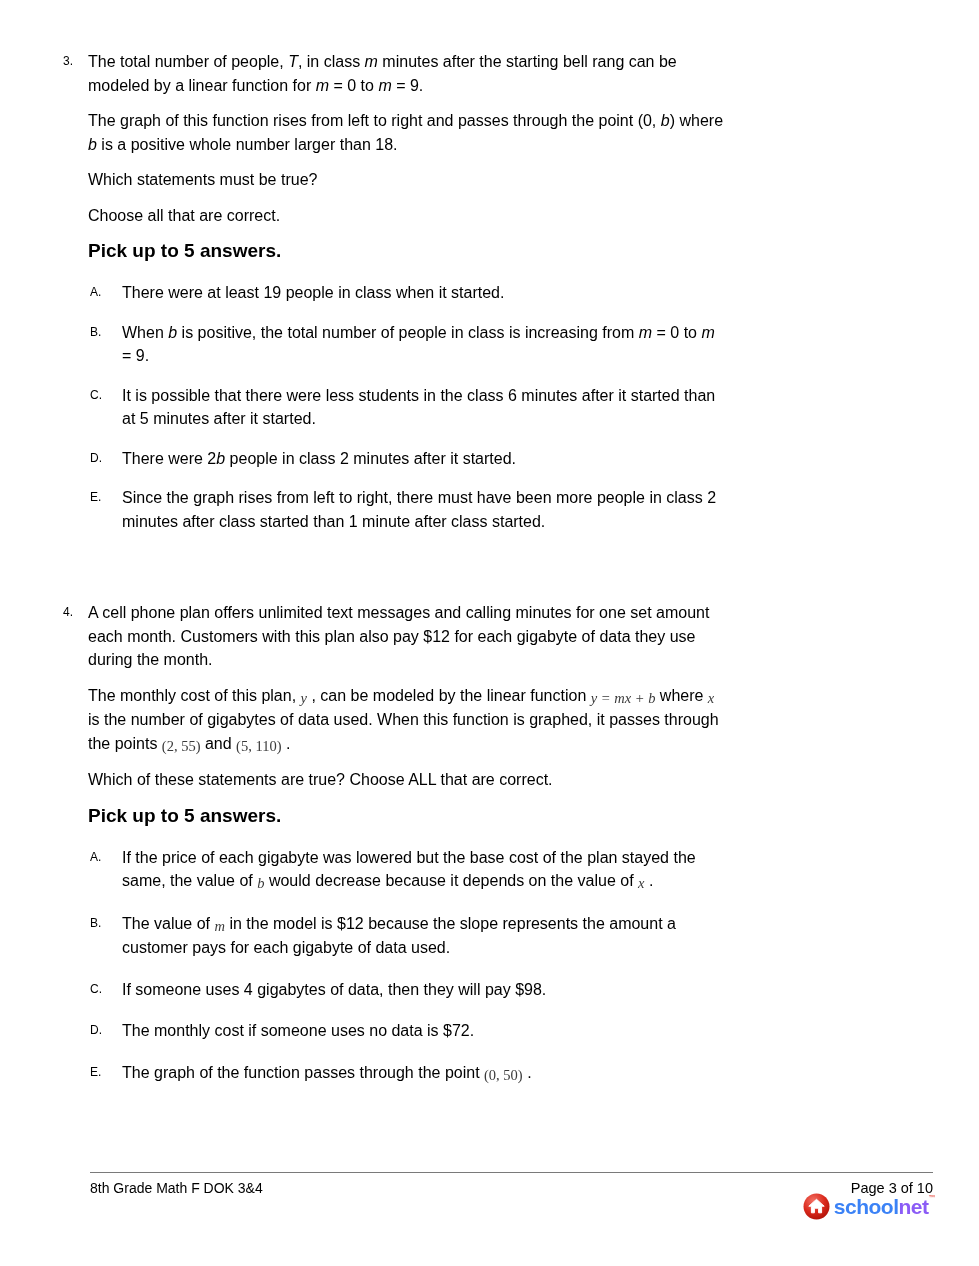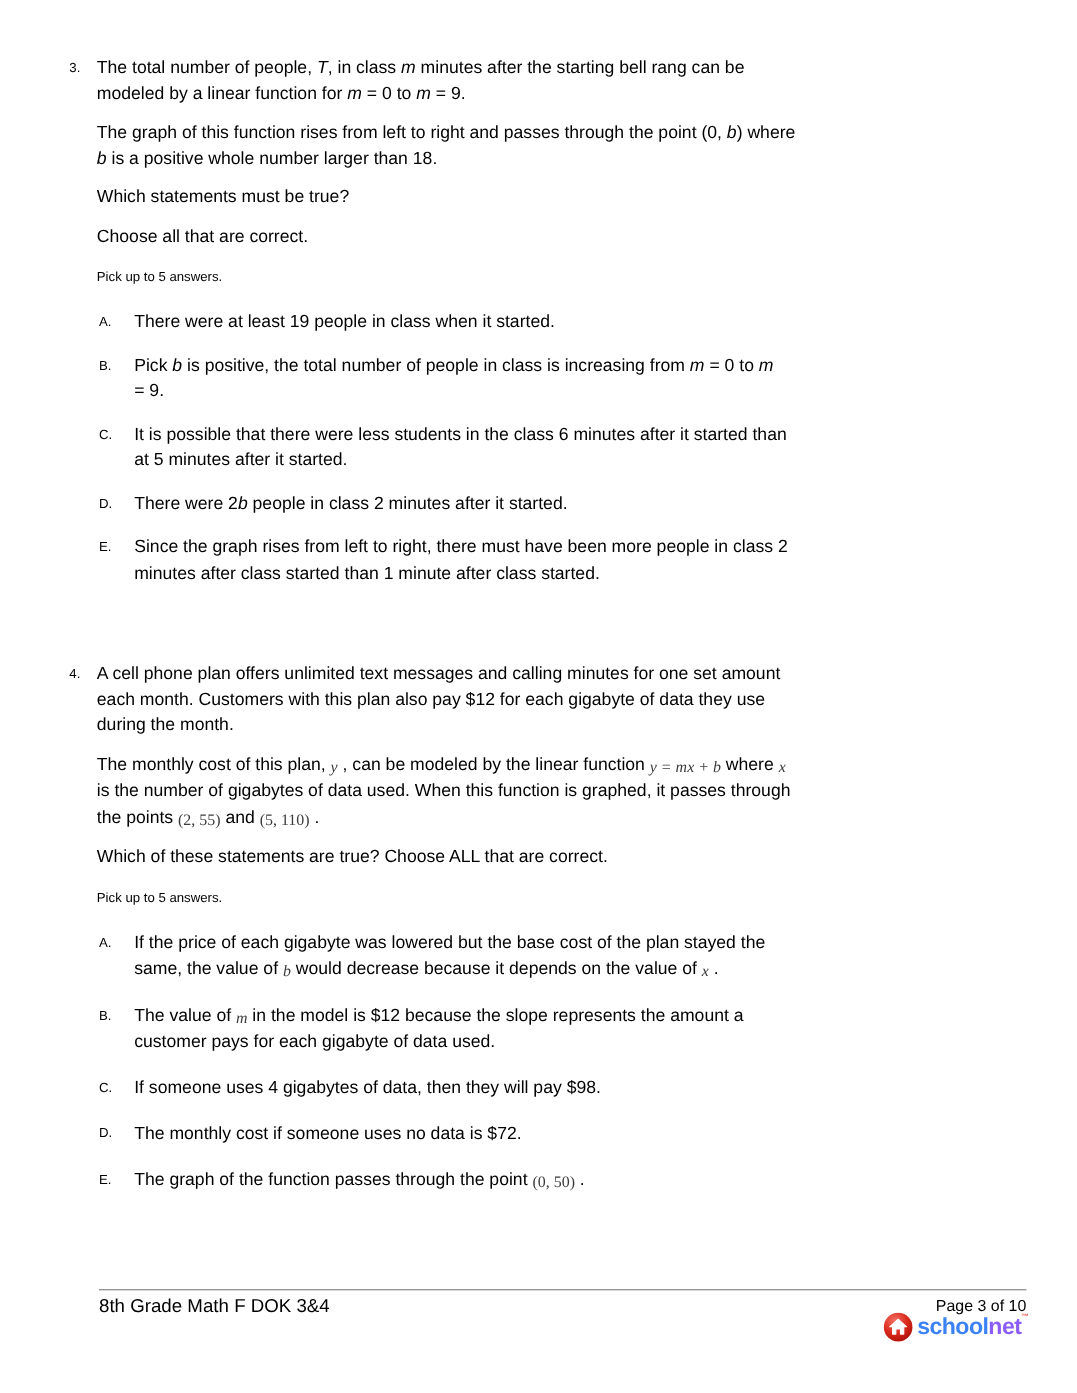--- a/index.html
+++ b/index.html
@@ -17,21 +17,21 @@
   .question.q4 { margin-top:52px; }
   .qnum {
     width:25px; flex:0 0 25px;
     font-size:12px; line-height:16px; padding-top:3px;
   }
   .qbody { width:800px; }
 
   .para { margin:0 0 12px 0; white-space:pre-line; }
   .pick {
     margin:15px 0 21px 0;
-    font-size:12px; line-height:18px; font-weight:normal;
+    font-size:19px; line-height:18px; font-weight:bold;
     white-space:pre-line;
   }
 
   .option { display:flex; align-items:flex-start; margin-bottom:16px; }
   .q4 .option { margin-bottom:18px; }
   .olabel {
     width:34px; flex:0 0 34px; box-sizing:border-box; padding:3px 0 0 2px;
     font-size:12px; line-height:16px;
   }
   .otext { width:770px; white-space:pre-line; }
@@ -46,21 +46,21 @@
   }
   .s-mi { font-style:italic; }
 
   
   .footer-rule {
     position:absolute; left:90px; top:1172px;
     width:843px; height:1px; background:#7a7a7a;
   }
   .footer-left {
     position:absolute; left:90px; top:1179px;
-    font-size:17px; line-height:18px;
+    font-size:14px; line-height:18px;
   }
   .footer-right {
     position:absolute; right:46px; top:1179px;
     font-size:14.5px; line-height:18px; text-align:right;
   }
   .logo {
     position:absolute; right:44px; top:1193px;
     display:flex; align-items:center; gap:4px;
   }
   .logo-mark { width:27px; height:27px; display:block; }
@@ -89,21 +89,21 @@
         <p class="para"><span class="s-n">Choose all that are correct.</span></p>
         <p class="pick">Pick up to 5 answers.</p>
 
         <div class="options">
           <div class="option">
             <div class="olabel">A.</div>
             <div class="otext"><span class="s-n">There were at least 19 people in class when it started.</span></div>
           </div>
           <div class="option">
             <div class="olabel">B.</div>
-            <div class="otext"><span class="s-n">Pick </span><span class="s-i">b</span><span class="s-n"> is positive, the total number of people in class is increasing from </span><span class="s-i">m</span><span class="s-n"> = 0 to </span><span class="s-i">m</span><span class="s-n">
+            <div class="otext"><span class="s-n">When </span><span class="s-i">b</span><span class="s-n"> is positive, the total number of people in class is increasing from </span><span class="s-i">m</span><span class="s-n"> = 0 to </span><span class="s-i">m</span><span class="s-n">
 = 9.</span></div>
           </div>
           <div class="option">
             <div class="olabel">C.</div>
             <div class="otext"><span class="s-n">It is possible that there were less students in the class 6 minutes after it started than
 at 5 minutes after it started.</span></div>
           </div>
           <div class="option">
             <div class="olabel">D.</div>
             <div class="otext"><span class="s-n">There were 2</span><span class="s-i">b</span><span class="s-n"> people in class 2 minutes after it started.</span></div>

